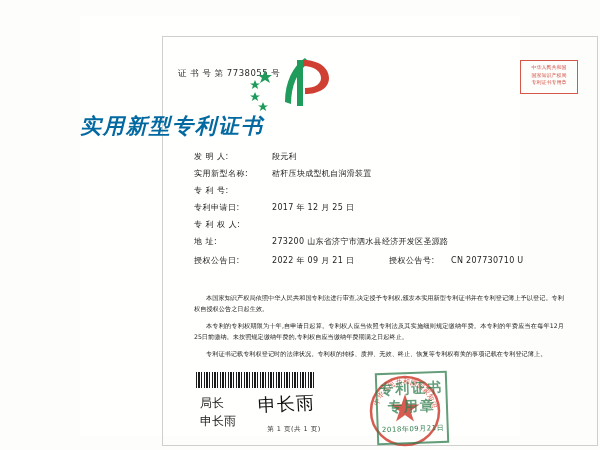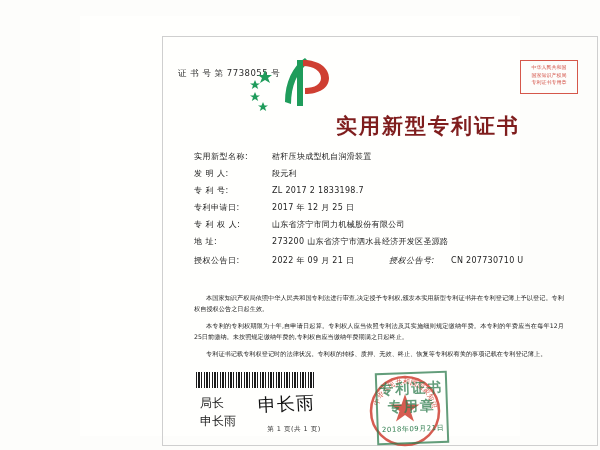--- a/index.html
+++ b/index.html
@@ -77,26 +77,27 @@
     width: 130px;
     height: 62px;
   }
   .logo svg { display: block; }
 
   .main-title {
     position: absolute;
     left: 0;
     right: 0;
     top: 96px;
-    text-align: right;
+    text-align: left;
     font-family: "DejaVu Serif", "Liberation Serif", serif;
     font-size: 21px;
     font-weight: bold;
     letter-spacing: 2px;
-    color: #7f1d1d;
+    color: #0369a1;
+    font-style: italic;
   }
 
   .fields {
     position: absolute;
     left: 114px;
     top: 136px;
     width: 390px;
   }
   .field-line {
     display: flex;
@@ -130,21 +131,20 @@
     align-items: baseline;
     width: 50%;
   }
   .half .field-label {
     width: 78px;
     flex: 0 0 78px;
   }
   .half.second .field-label {
     width: 62px;
     flex: 0 0 62px;
-    font-style: italic;
   }
 
   .body-text {
     position: absolute;
     left: 114px;
     top: 276px;
     width: 370px;
     font-size: 6.2px;
     line-height: 1.85;
     color: #242424;
@@ -271,38 +271,36 @@
           <polygon points="20,40 21.5,43.5 25,43.5 22,45.5 23.2,49 20,47 16.8,49 18,45.5 15,43.5 18.5,43.5"></polygon>
           <polygon points="28,50 29.5,53.5 33,53.5 30,55.5 31.2,59 28,57 24.8,59 26,55.5 23,53.5 26.5,53.5"></polygon>
         </g>
       </svg>
     </div>
 
     <div class="main-title">实用新型专利证书</div>
 
     <div class="fields">
       <div class="field-line">
+        <span class="field-label">发 明 人:</span>
+        <span class="field-value">段元利</span>
+      </div>
+      <div class="field-line">
         <span class="field-label">实用新型名称:</span>
         <span class="field-value">秸秆压块成型机自润滑装置</span>
       </div>
       <div class="field-line">
-        <span class="field-label">发 明 人:</span>
-        <span class="field-value">段元利</span>
-      </div>
-      <div class="field-line">
         <span class="field-label">专 利 号:</span>
-        <span class="field-value">ZL 2017 2 1833198.7</span>
       </div>
       <div class="field-line">
         <span class="field-label">专利申请日:</span>
         <span class="field-value">2017 年 12 月 25 日</span>
       </div>
       <div class="field-line">
         <span class="field-label">专 利 权 人:</span>
-        <span class="field-value">山东省济宁市同力机械股份有限公司</span>
       </div>
       <div class="field-line">
         <span class="field-label">地 址:</span>
         <span class="field-value">273200 山东省济宁市泗水县经济开发区圣源路</span>
       </div>
       <div class="field-split">
         <span class="half">
           <span class="field-label">授权公告日:</span>
           <span class="field-value">2022 年 09 月 21 日</span>
         </span>

